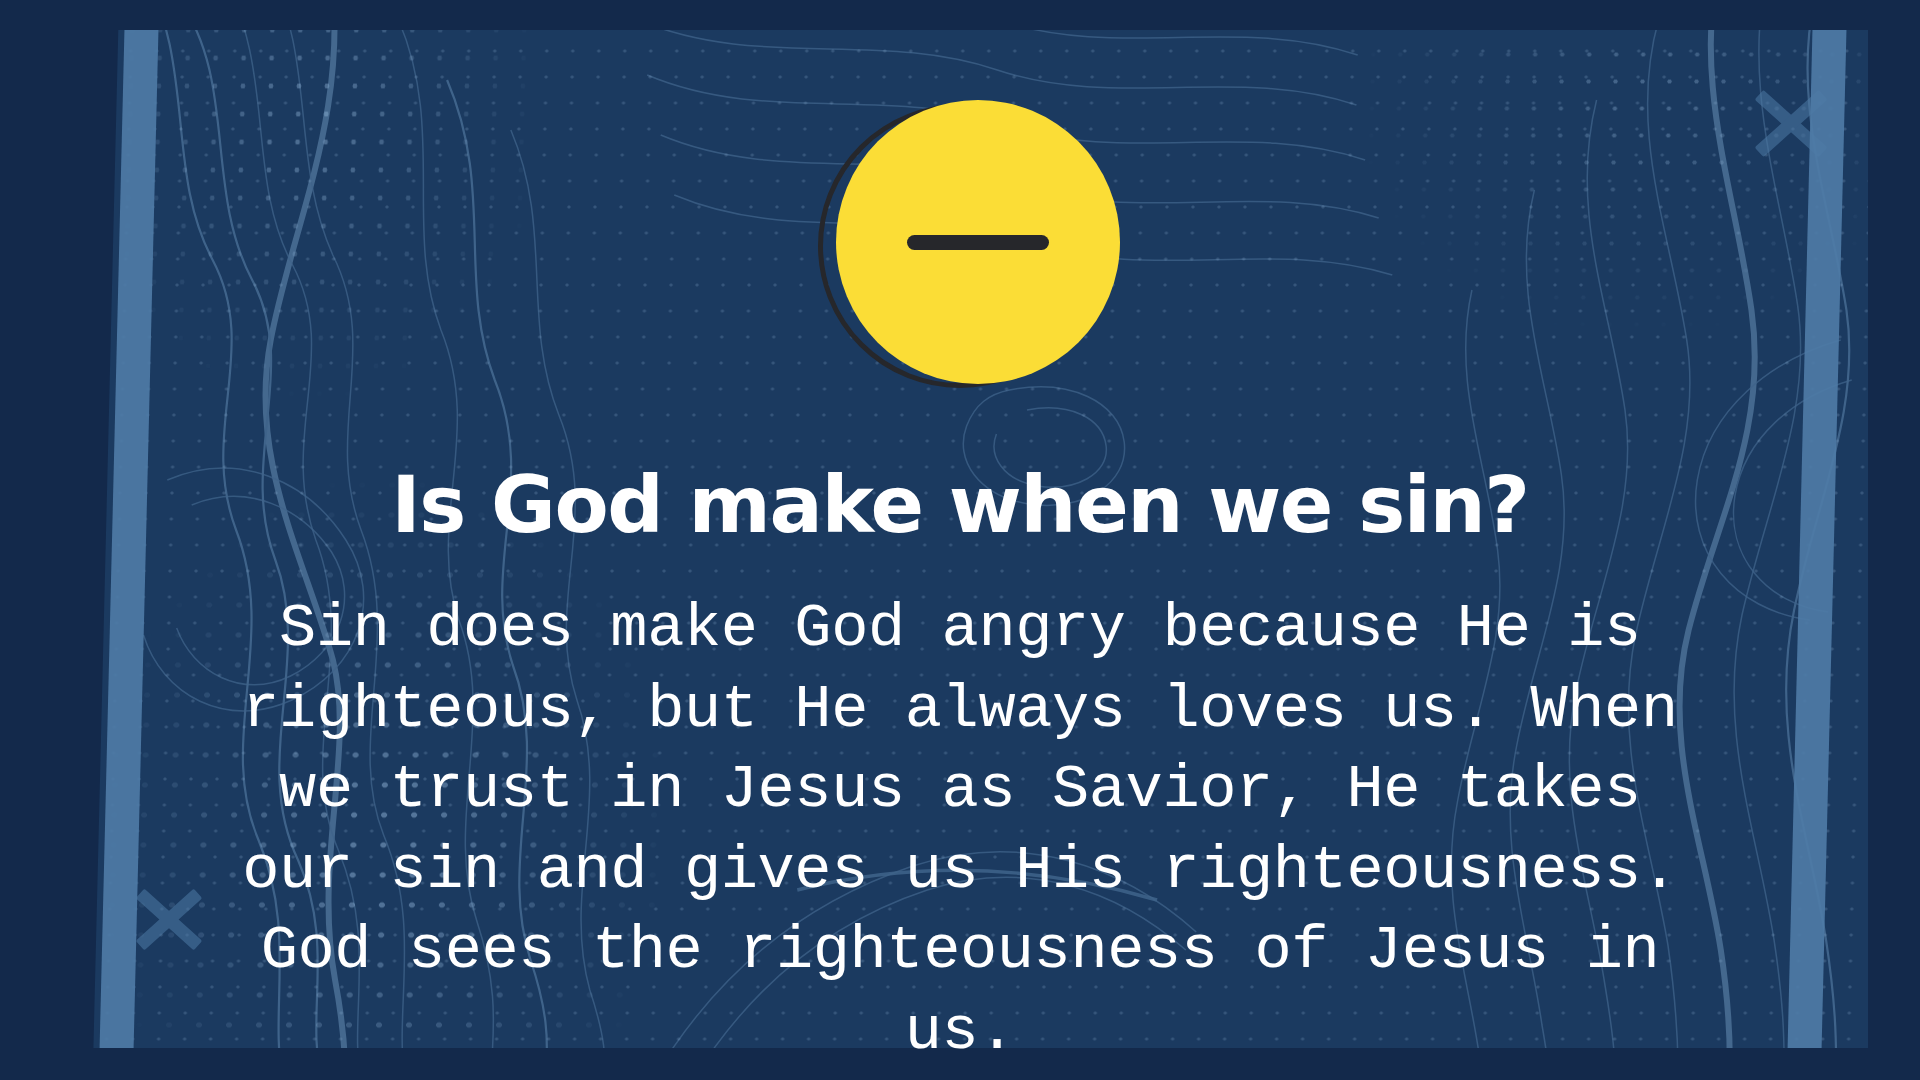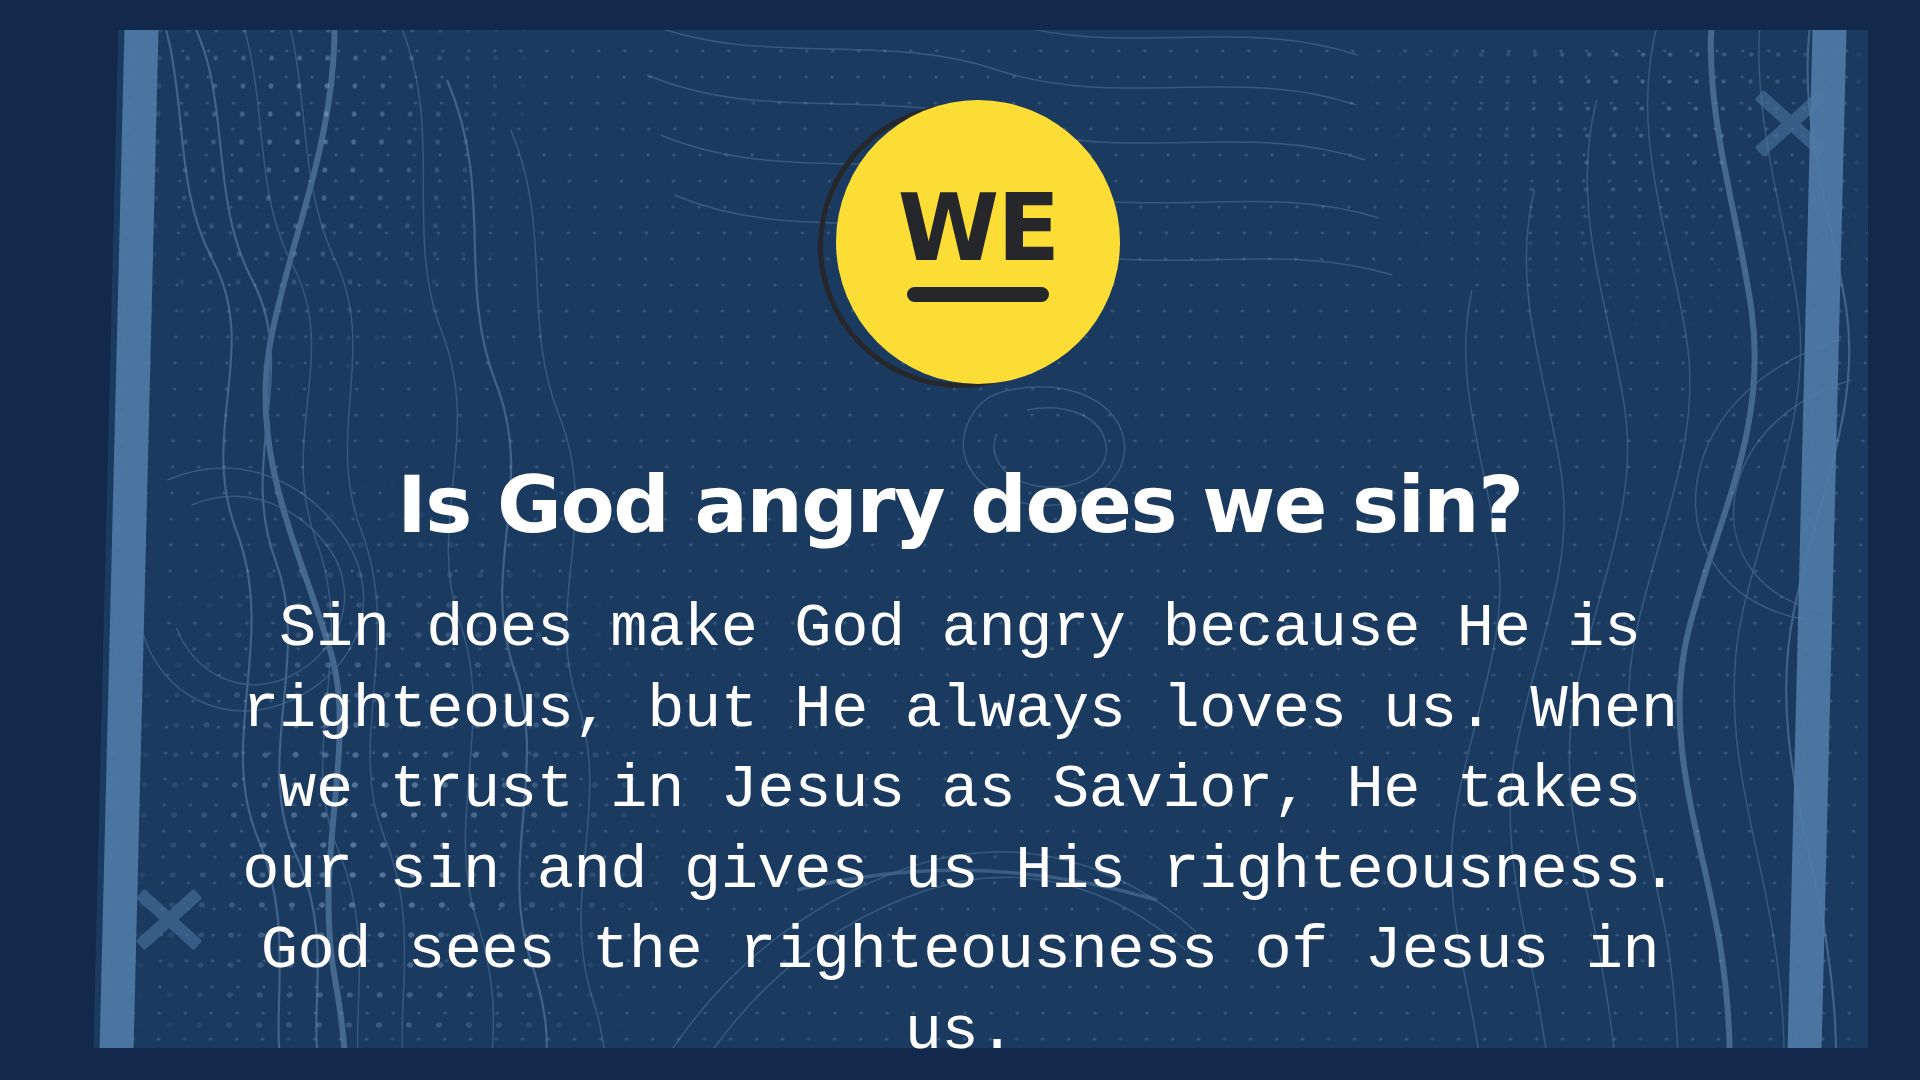--- a/index.html
+++ b/index.html
@@ -277,23 +277,22 @@
     <div class="panel-mask-top"></div>
     <div class="panel-mask-right"></div>
     <div class="panel-mask-bottom"></div>
   </div>
 
   <div class="content">
 
     <div class="logo">
       <div class="logo-ring"></div>
       <div class="logo-disc">
-        <div class="logo-word">WE</div>
         <div class="logo-underline"></div>
       </div>
     </div>
 
-    <h1 class="headline">Is God angry does we sin?</h1>
+    <h1 class="headline">Is God make when we sin?</h1>
 
     <p class="body-copy">Sin does make God angry because He is righteous, but He always loves us. When we trust in Jesus as Savior, He takes our sin and gives us His righteousness. God sees the righteousness of Jesus in us.</p>
   </div>
 
 </div>
 
 </body></html>

